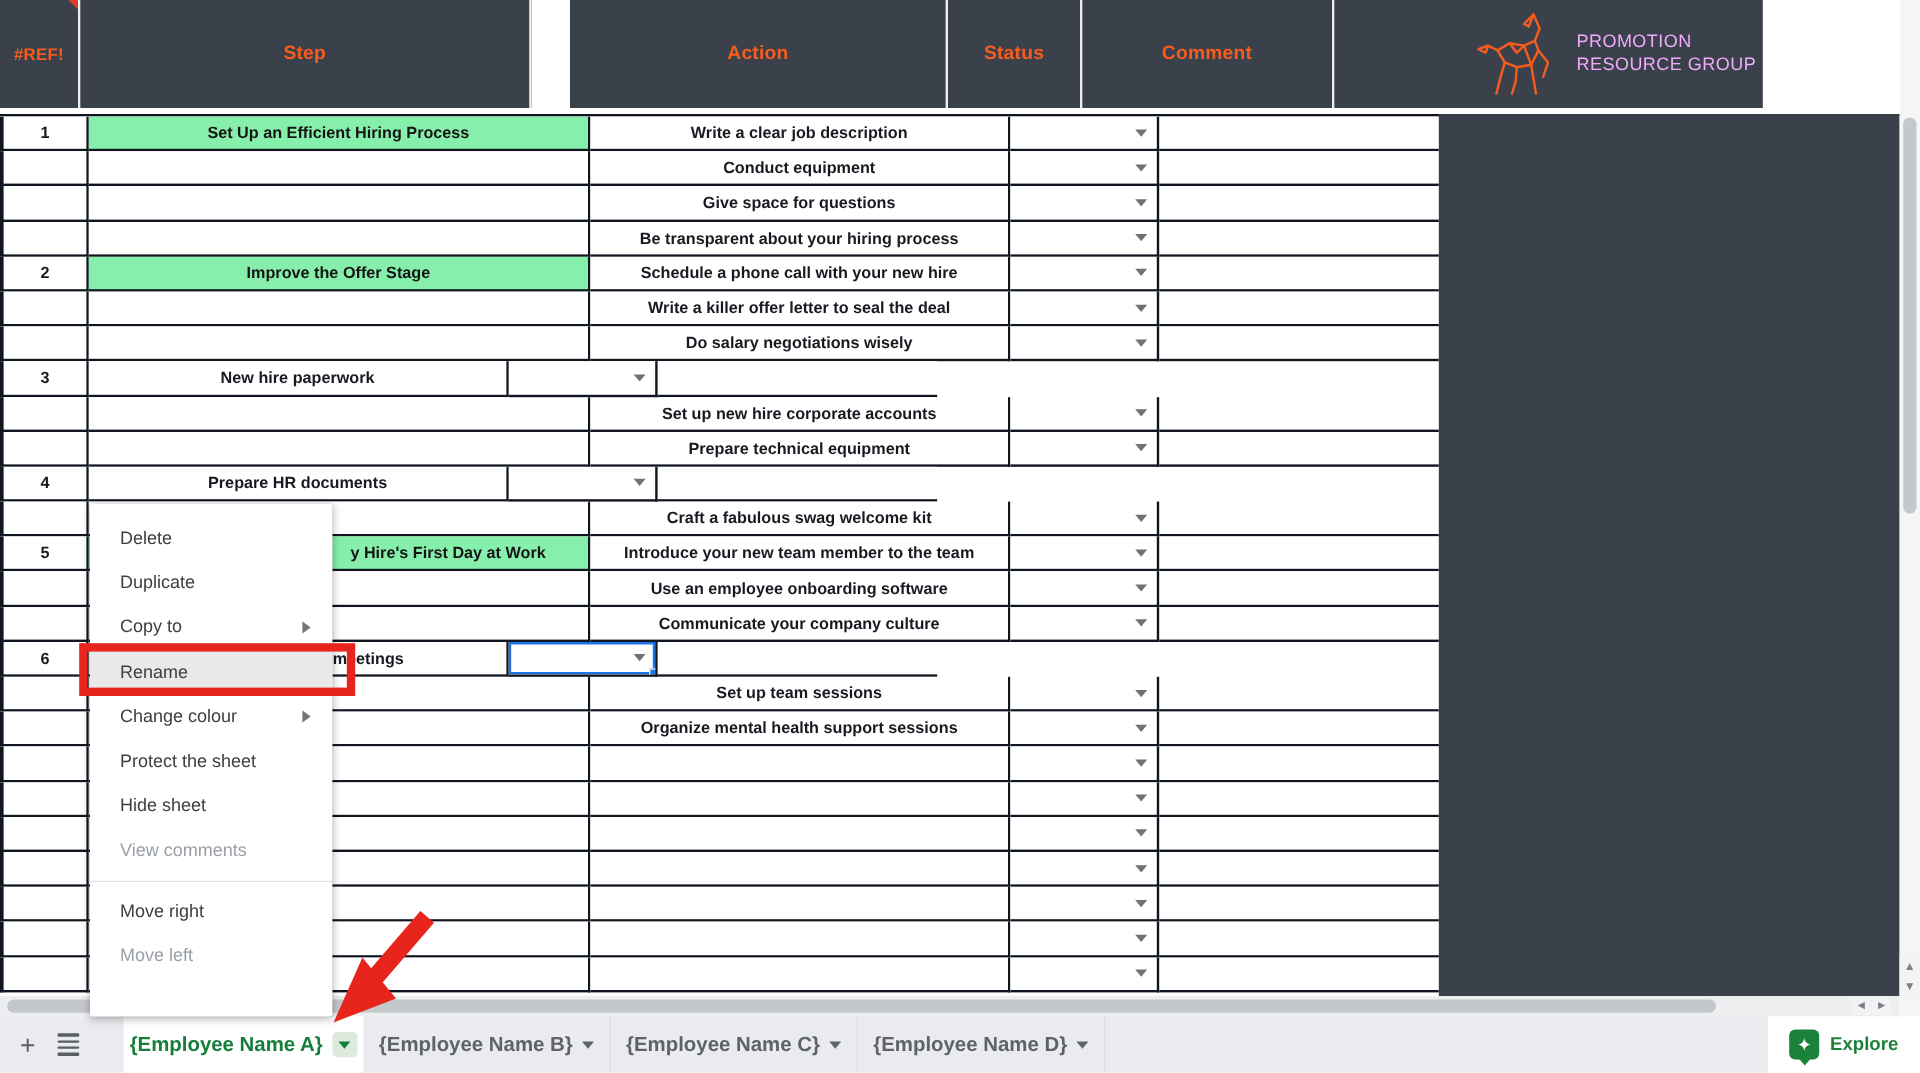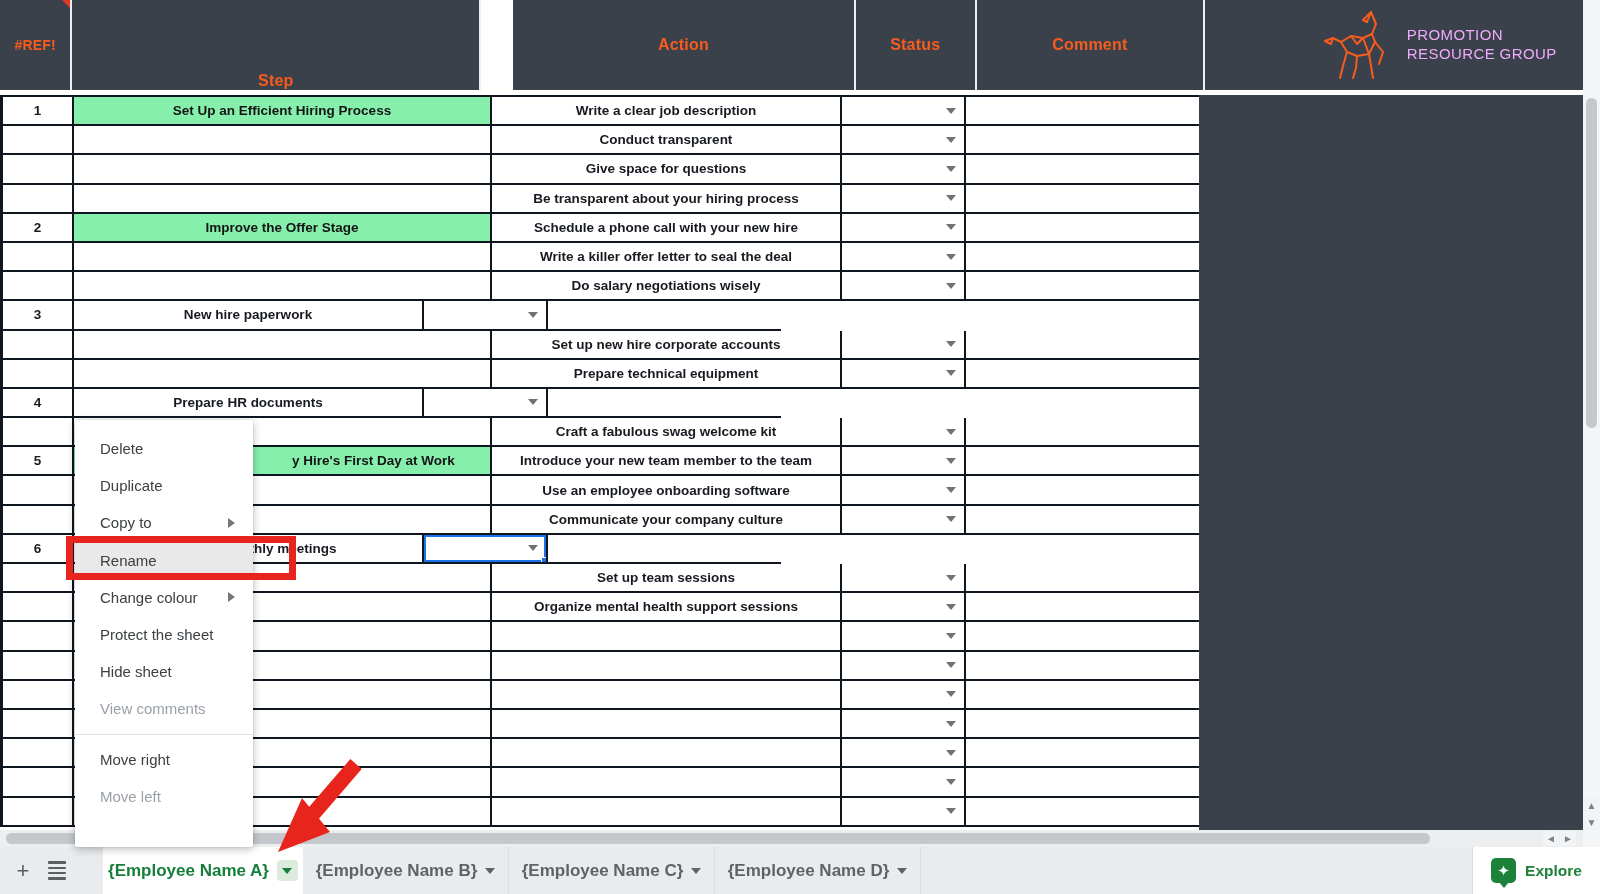--- a/index.html
+++ b/index.html
@@ -1,24 +1,24 @@
 <!DOCTYPE html>
 <html><head>
 <meta charset="utf-8">
 <style>
   html,body{margin:0;padding:0;}
   body{font-family:"Liberation Sans", sans-serif; background:#fff;}
   .stage{position:relative;width:1600px;height:894px;overflow:hidden;background:#fff;}
 
   
-  .hdr{position:absolute;left:0;top:0;width:1583px;height:90px;display:flex;}
+  .hdr{position:absolute;left:0;top:0;width:1469px;height:90px;display:flex;}
   .hcell{background:#3a414a;color:#f75c1e;font-weight:bold;display:flex;align-items:center;justify-content:center;
          font-size:16px;border-right:2px solid #eceff1;box-sizing:border-box;position:relative;letter-spacing:.2px;}
   .hcell.ref{width:74px;font-size:14px;}
-  .hcell.step{width:418px;align-items:flex-end;}
+  .hcell.step{width:418px;}
   .hcell.action{width:350px;margin-left:32px;}
   .hcell.status{width:124px;}
   .hcell.comment{width:233px;}
   .hcell.logo{width:384px;border-right:none;color:#fff;font-weight:normal;justify-content:flex-start;padding-left:118px;}
   .corner-err{position:absolute;right:0;top:0;width:0;height:0;border-left:8px solid transparent;border-top:8px solid #e03a26;}
   .logo-wrap{display:flex;align-items:center;gap:12px;}
   .logo-text{color:#f0abfc;font-size:15px;line-height:1.25;font-weight:500;letter-spacing:.4px;}
   .hdr-gap{position:absolute;left:0;top:90px;width:1583px;height:5px;background:#fff;border-bottom:1px solid #c6cbd0;}
 
   
@@ -34,21 +34,21 @@
   .cell.status{width:124px;position:relative;}
   .cell.comment{width:233px;border-right:none;}
   .dd{position:absolute;right:8px;top:50%;margin-top:-3px;width:0;height:0;border-left:5.5px solid transparent;border-right:5.5px solid transparent;border-top:6px solid #6f7377;}
   .cell.status.selected{box-shadow:inset 0 0 0 2px #1a73e8;}
   .sel-handle{position:absolute;right:-4px;bottom:-4px;width:7px;height:7px;background:#1a73e8;border:1px solid #fff;z-index:5;}
 
   
   .side-panel{position:absolute;left:1199px;top:95px;width:384px;height:735px;background:#3a414a;z-index:2;}
 
   
-  .menu{position:absolute;left:75px;top:420px;width:178px;height:427px;background:#fff;z-index:20;
+  .menu{position:absolute;left:75px;top:420px;width:202px;height:427px;background:#fff;z-index:20;
         box-shadow:0 2px 8px rgba(0,0,0,.28),0 0 2px rgba(0,0,0,.12);border-radius:2px;padding-top:10px;box-sizing:border-box;}
   .mi{height:37.2px;display:flex;align-items:center;padding-left:25px;padding-right:14px;font-size:15px;color:#3c4043;position:relative;}
   .mi.highlight{background:#e9e9e9;}
   .mi.disabled{color:#9aa0a6;}
   .mi .sub{position:absolute;right:18px;width:0;height:0;border-top:5px solid transparent;border-bottom:5px solid transparent;border-left:7px solid #757779;}
   .mdiv{border-top:1px solid #e0e0e0;margin:6px 0 6px 0;height:0;}
 
   .red-box{position:absolute;left:66px;top:536px;width:230px;height:44px;border:7px solid #e8251c;z-index:30;box-sizing:border-box;}
   .red-arrow{position:absolute;left:268px;top:752px;z-index:40;}
 
@@ -135,21 +135,21 @@
         <div class="cell step orange">Set Up an Efficient Hiring Process</div>
         <div class="cell action">Write a clear job description</div>
         <div class="cell status">
           <span class="dd"></span>
         </div>
         <div class="cell comment"></div>
       </div>
       <div class="row">
         <div class="cell num"></div>
         <div class="cell step"></div>
-        <div class="cell action">Conduct transparent</div>
+        <div class="cell action">Conduct equipment</div>
         <div class="cell status">
           <span class="dd"></span>
         </div>
         <div class="cell comment"></div>
       </div>
       <div class="row">
         <div class="cell num"></div>
         <div class="cell step"></div>
         <div class="cell action">Give space for questions</div>
         <div class="cell status">

